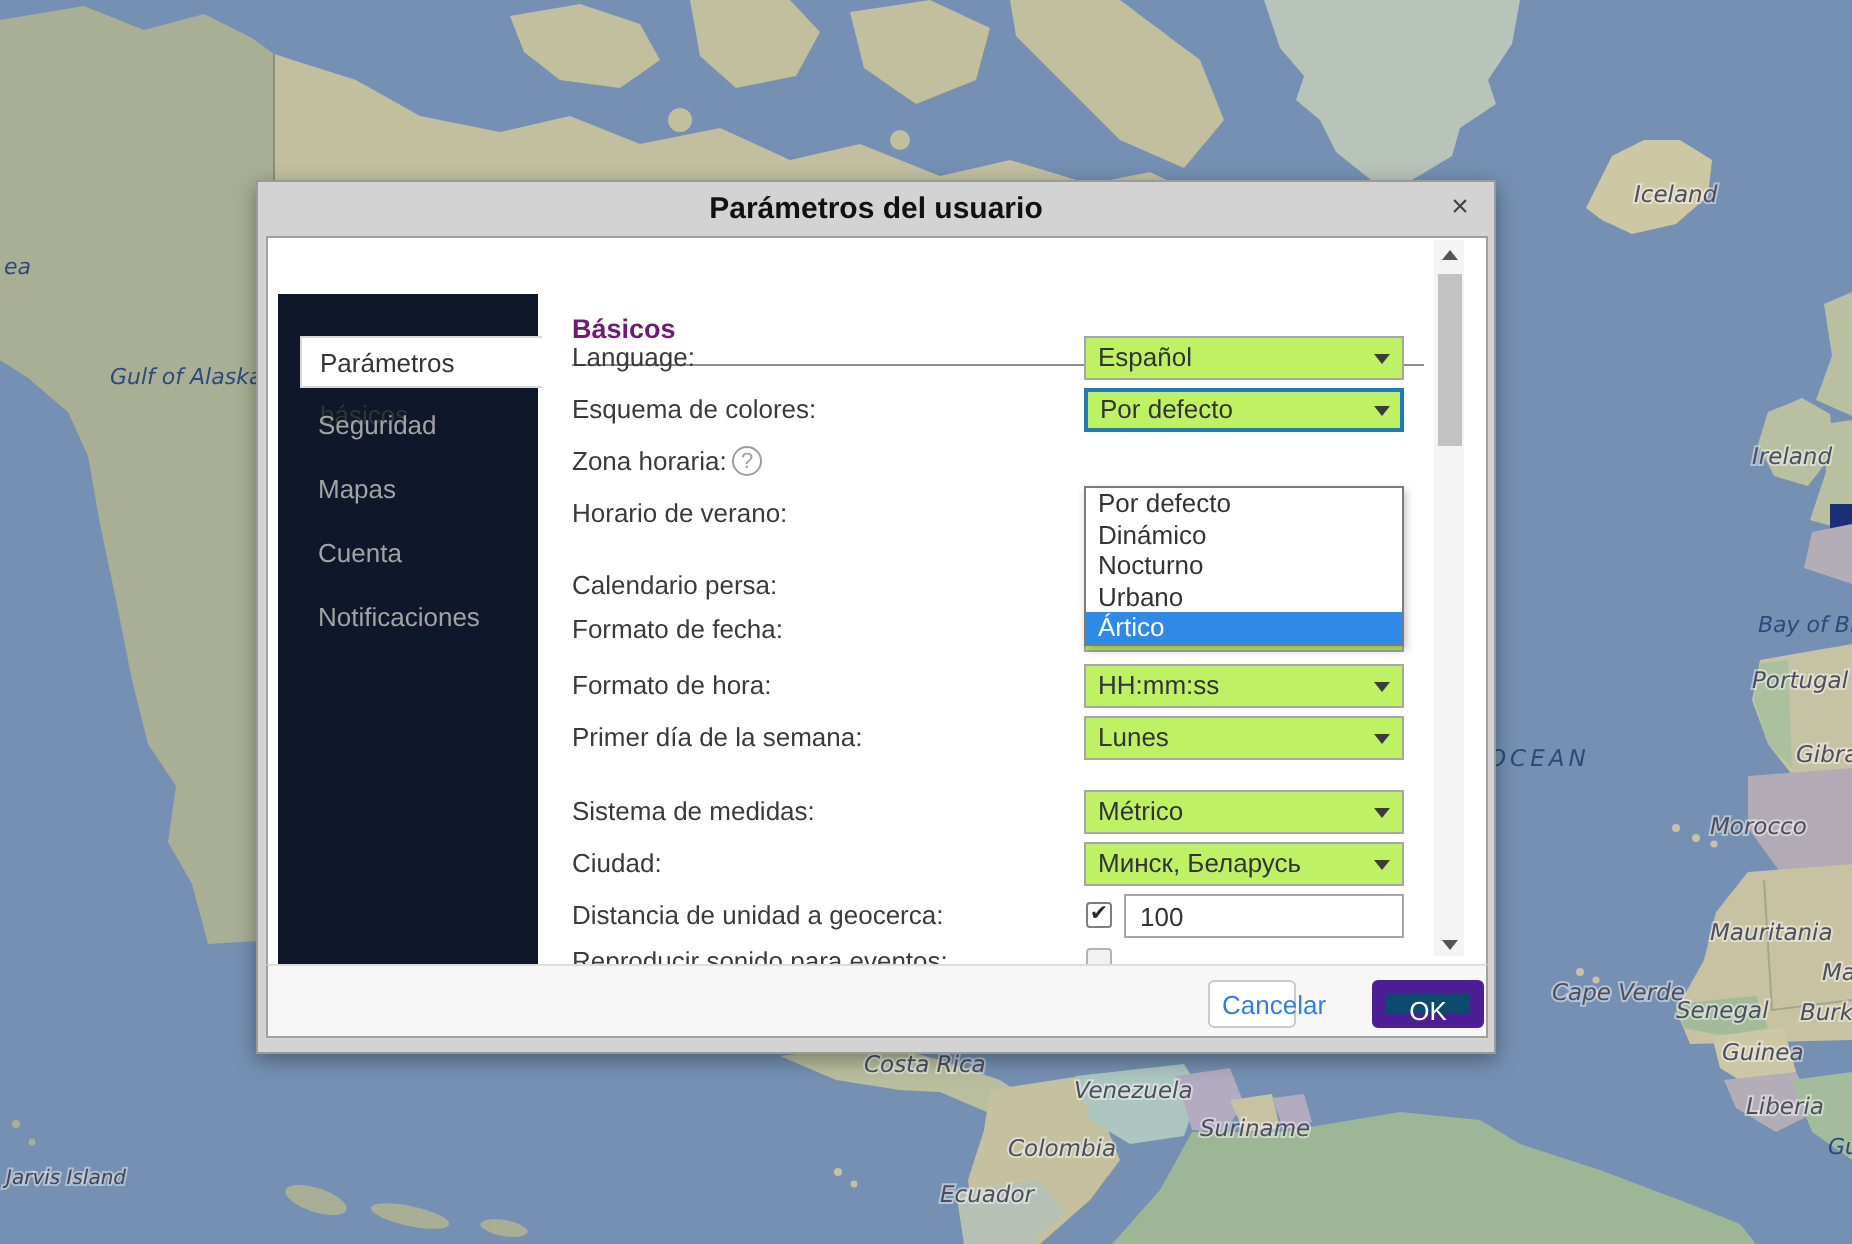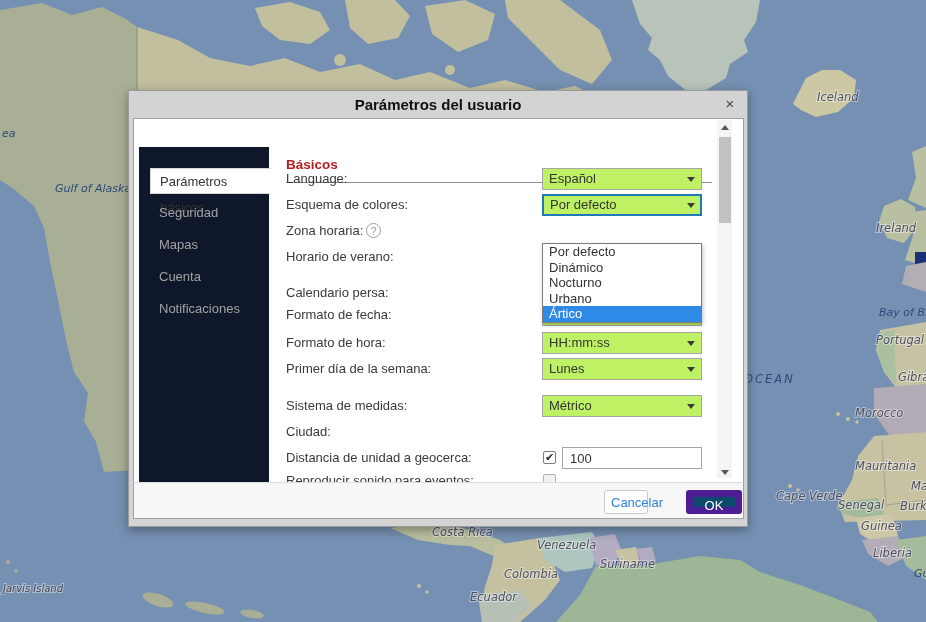--- a/index.html
+++ b/index.html
@@ -24,21 +24,21 @@
   #dlg-panel{position:absolute;left:4px;top:27px;width:611px;height:401px;background:#fff;
              border:1px solid #a0a0a0;box-sizing:border-box;}
 
   
   #sidebar{position:absolute;left:5px;top:28px;width:130px;height:362px;background:#0f172a;}
   .tab{position:absolute;left:11px;width:118px;height:26px;line-height:26px;padding-left:9px;font-size:13px;
        color:#a3a3a3;box-sizing:border-box;cursor:pointer;}
   .tab.active{background:#fff;border:1px solid #d8d8d8;border-right:none;color:#333;width:121px;}
 
   
-  #section-heading{position:absolute;left:152px;top:38px;font-size:13.5px;font-weight:bold;color:#b91c1c;}
+  #section-heading{position:absolute;left:152px;top:38px;font-size:13.5px;font-weight:bold;color:#701a75;}
   #section-rule{position:absolute;left:152px;top:63px;width:426px;height:1px;background:#8f8f8f;}
   .row{position:absolute;left:0;width:580px;height:22px;}
   .row .lbl{position:absolute;left:152px;top:0;line-height:22px;font-size:13px;color:#3a3a3a;white-space:nowrap;}
   .sel{position:absolute;left:408px;top:0;width:160px;height:22px;background:#bef264;border:1px solid #a6a6a6;
        box-sizing:border-box;cursor:pointer;}
   .sel .v{display:block;padding-left:6px;line-height:19px;font-size:13px;color:#333;white-space:nowrap;overflow:hidden;}
   .sel .arr{position:absolute;right:6px;top:8px;width:0;height:0;border:4px solid transparent;border-top:5px solid #3c3c3c;}
   .sel.focused{border:2px solid #1f7ab8;}
   .sel.focused .v{line-height:17px;}
   .sel.focused .arr{top:7px;right:5px;}
@@ -225,20 +225,24 @@
           </div>
           <div class="row" style="top: 276px;">
             <span class="lbl">Sistema de medidas:</span>
             <div class="sel">
               <span class="v">Métrico</span>
               <span class="arr"></span>
             </div>
           </div>
           <div class="row" style="top: 302px;">
             <span class="lbl">Ciudad:</span>
+            <div class="sel">
+              <span class="v">Минск, Беларусь</span>
+              <span class="arr"></span>
+            </div>
           </div>
           <div class="row" style="top: 328px; padding-left: 28px;">
             <span class="lbl">Distancia de unidad a geocerca:</span>
             <span class="cb checked">✔</span>
             <input class="num-input" value="100" style="">
           </div>
           <div class="row" style="top: 351px;">
             <span class="lbl">Reproducir sonido para eventos:</span>
             <span class="cb"></span>
           </div>

